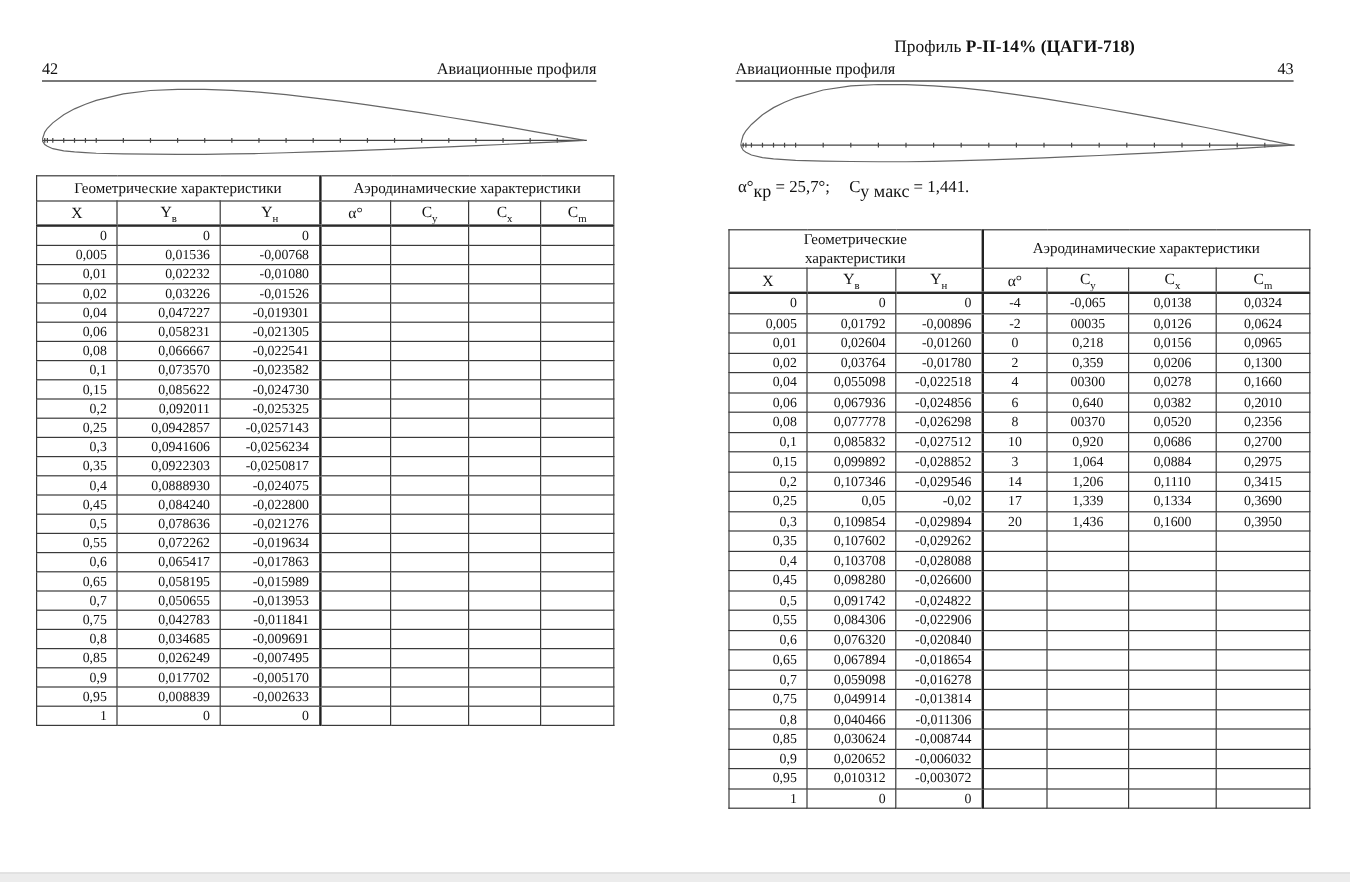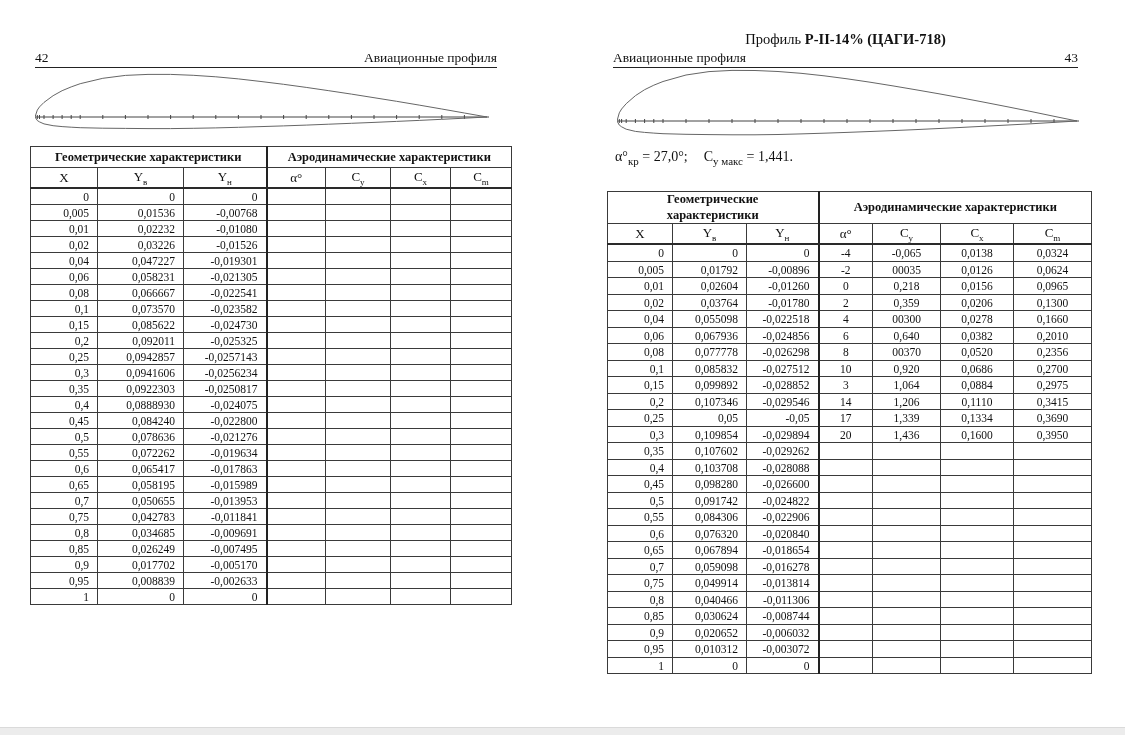--- a/index.html
+++ b/index.html
@@ -22,31 +22,31 @@
   .title{position:absolute;top:31px;text-align:center;font-size:14.5px;}
   #page-left .title{left:35px;width:462px;}
   #page-right .title{left:51px;width:465px;}
   .title b{font-weight:bold;}
 
   svg.airfoil{position:absolute;top:63px;}
   #page-left svg.airfoil{left:35px;}
   #page-right svg.airfoil{left:55px;}
 
   .note{position:absolute;left:53px;top:149px;font-size:14px;}
-  .note sub{font-size:11px;}
+  .note sub{font-size:15px;}
   .note .cy{margin-left:16px;}
 
   table.profile{
     position:absolute;border-collapse:collapse;table-layout:fixed;
     font-size:11.5px;border:1.5px solid #2a2a2a;
   }
   #tbl-left{left:30px;top:146px;width:481px;}
   #tbl-right{left:45px;top:191px;width:484px;}
   th,td{border:1px solid #3a3a3a;padding:0;overflow:hidden;}
-  th.grp{font-weight:bold;font-size:12.5px;height:20px;text-align:center;}
+  th.grp{font-weight:normal;font-size:12.5px;height:20px;text-align:center;}
   #tbl-left th.grp{white-space:nowrap;}
   #tbl-right th.grp-geo span{display:inline-block;width:150px;line-height:1.25;}
   tr.col-row th{font-weight:normal;font-size:13px;height:19px;border-bottom:2.5px solid #2a2a2a;text-align:center;}
   th sub{font-size:9px;}
   td.geo{text-align:right;padding-right:8px;height:15px;}
   td.aero{text-align:center;}
   #tbl-right td{height:15.5px;}
   .sep{border-left:2.5px solid #222 !important;}
 
   .bottom-strip{
@@ -386,21 +386,21 @@
       <line x1="322.0" x2="322.0" y1="56" y2="60" stroke="#444" stroke-width="1"></line>
       <line x1="345.0" x2="345.0" y1="56" y2="60" stroke="#444" stroke-width="1"></line>
       <line x1="368.0" x2="368.0" y1="56" y2="60" stroke="#444" stroke-width="1"></line>
       <line x1="391.0" x2="391.0" y1="56" y2="60" stroke="#444" stroke-width="1"></line>
       <line x1="414.0" x2="414.0" y1="56" y2="60" stroke="#444" stroke-width="1"></line>
       <line x1="437.0" x2="437.0" y1="56" y2="60" stroke="#444" stroke-width="1"></line>
       <polyline points="0.0,58.0 2.3,49.8 4.6,46.0 9.2,40.7 18.4,32.7 27.6,26.7 36.8,22.2 46.0,18.5 69.0,12.0 92.0,8.6 115.0,7.4 138.0,7.5 161.0,8.5 184.0,10.3 207.0,12.8 230.0,15.8 253.0,19.2 276.0,22.9 299.0,26.8 322.0,30.8 345.0,35.0 368.0,39.4 391.0,43.9 414.0,48.5 437.0,53.3 460.0,58.0 460.0,58.0 437.0,59.4 414.0,60.8 391.0,62.0 368.0,63.2 345.0,64.4 322.0,65.5 299.0,66.6 276.0,67.6 253.0,68.5 230.0,69.4 207.0,70.2 184.0,70.9 161.0,71.5 138.0,71.8 115.0,71.8 92.0,71.6 69.0,71.3 46.0,70.7 36.8,70.1 27.6,69.4 18.4,68.4 9.2,66.2 4.6,63.8 2.3,62.1 0.0,58.0" fill="none" stroke="#666" stroke-width="1"></polyline>
     </svg>
 
   <div class="note">
-    <span>α°</span><sub>кр</sub><span> = 27,0°;</span><span class="cy">С</span><sub>у макс</sub><span> = 1,441.</span>
+    <span>α°</span><sub>кр</sub><span> = 25,7°;</span><span class="cy">С</span><sub>у макс</sub><span> = 1,441.</span>
   </div>
 
   <table class="profile" id="tbl-right">
     <colgroup>
       <col style="width:65px">
         <col style="width:74px">
         <col style="width:72px">
       <col style="width:54px">
         <col style="width:68px">
         <col style="width:73px">
@@ -508,21 +508,21 @@
           <td class="geo">0,107346</td>
           <td class="geo">-0,029546</td>
           <td class="aero sep">14</td>
           <td class="aero">1,206</td>
           <td class="aero">0,1110</td>
           <td class="aero">0,3415</td>
         </tr>
         <tr>
           <td class="geo">0,25</td>
           <td class="geo">0,05</td>
-          <td class="geo">-0,05</td>
+          <td class="geo">-0,02</td>
           <td class="aero sep">17</td>
           <td class="aero">1,339</td>
           <td class="aero">0,1334</td>
           <td class="aero">0,3690</td>
         </tr>
         <tr>
           <td class="geo">0,3</td>
           <td class="geo">0,109854</td>
           <td class="geo">-0,029894</td>
           <td class="aero sep">20</td>

